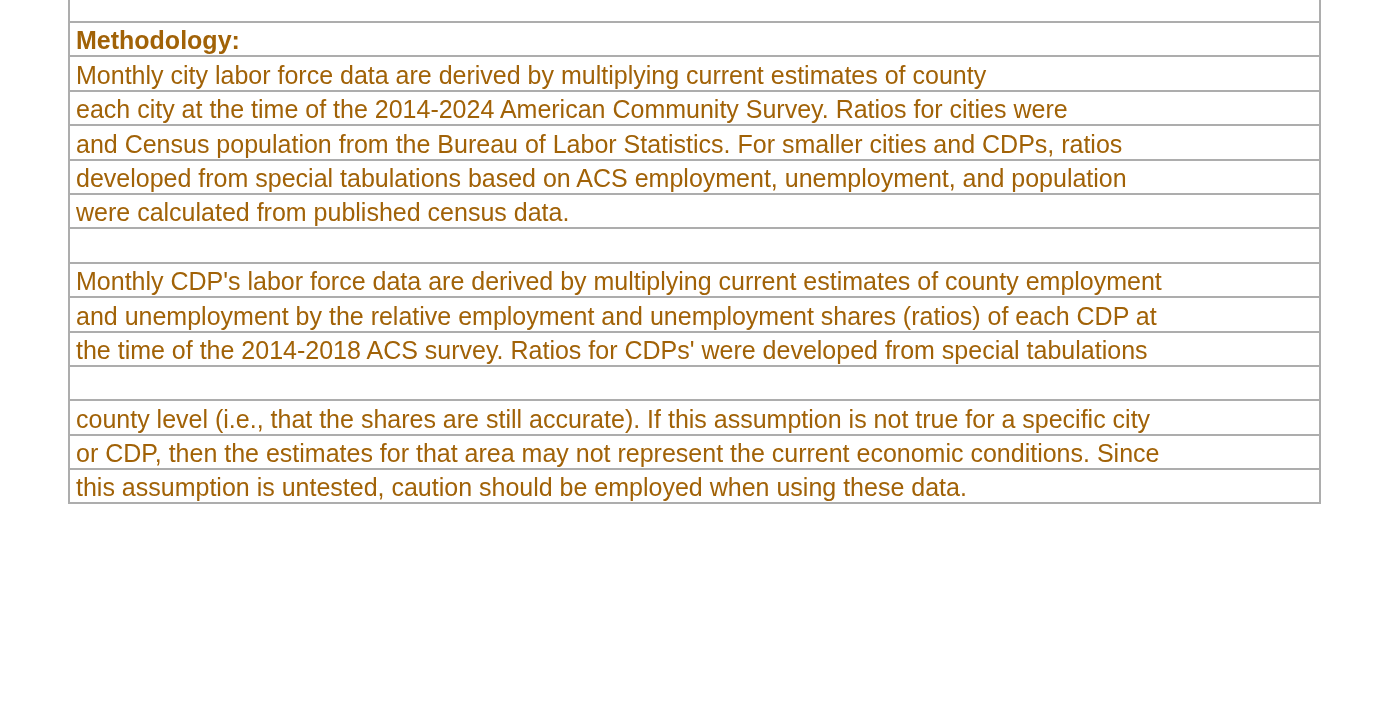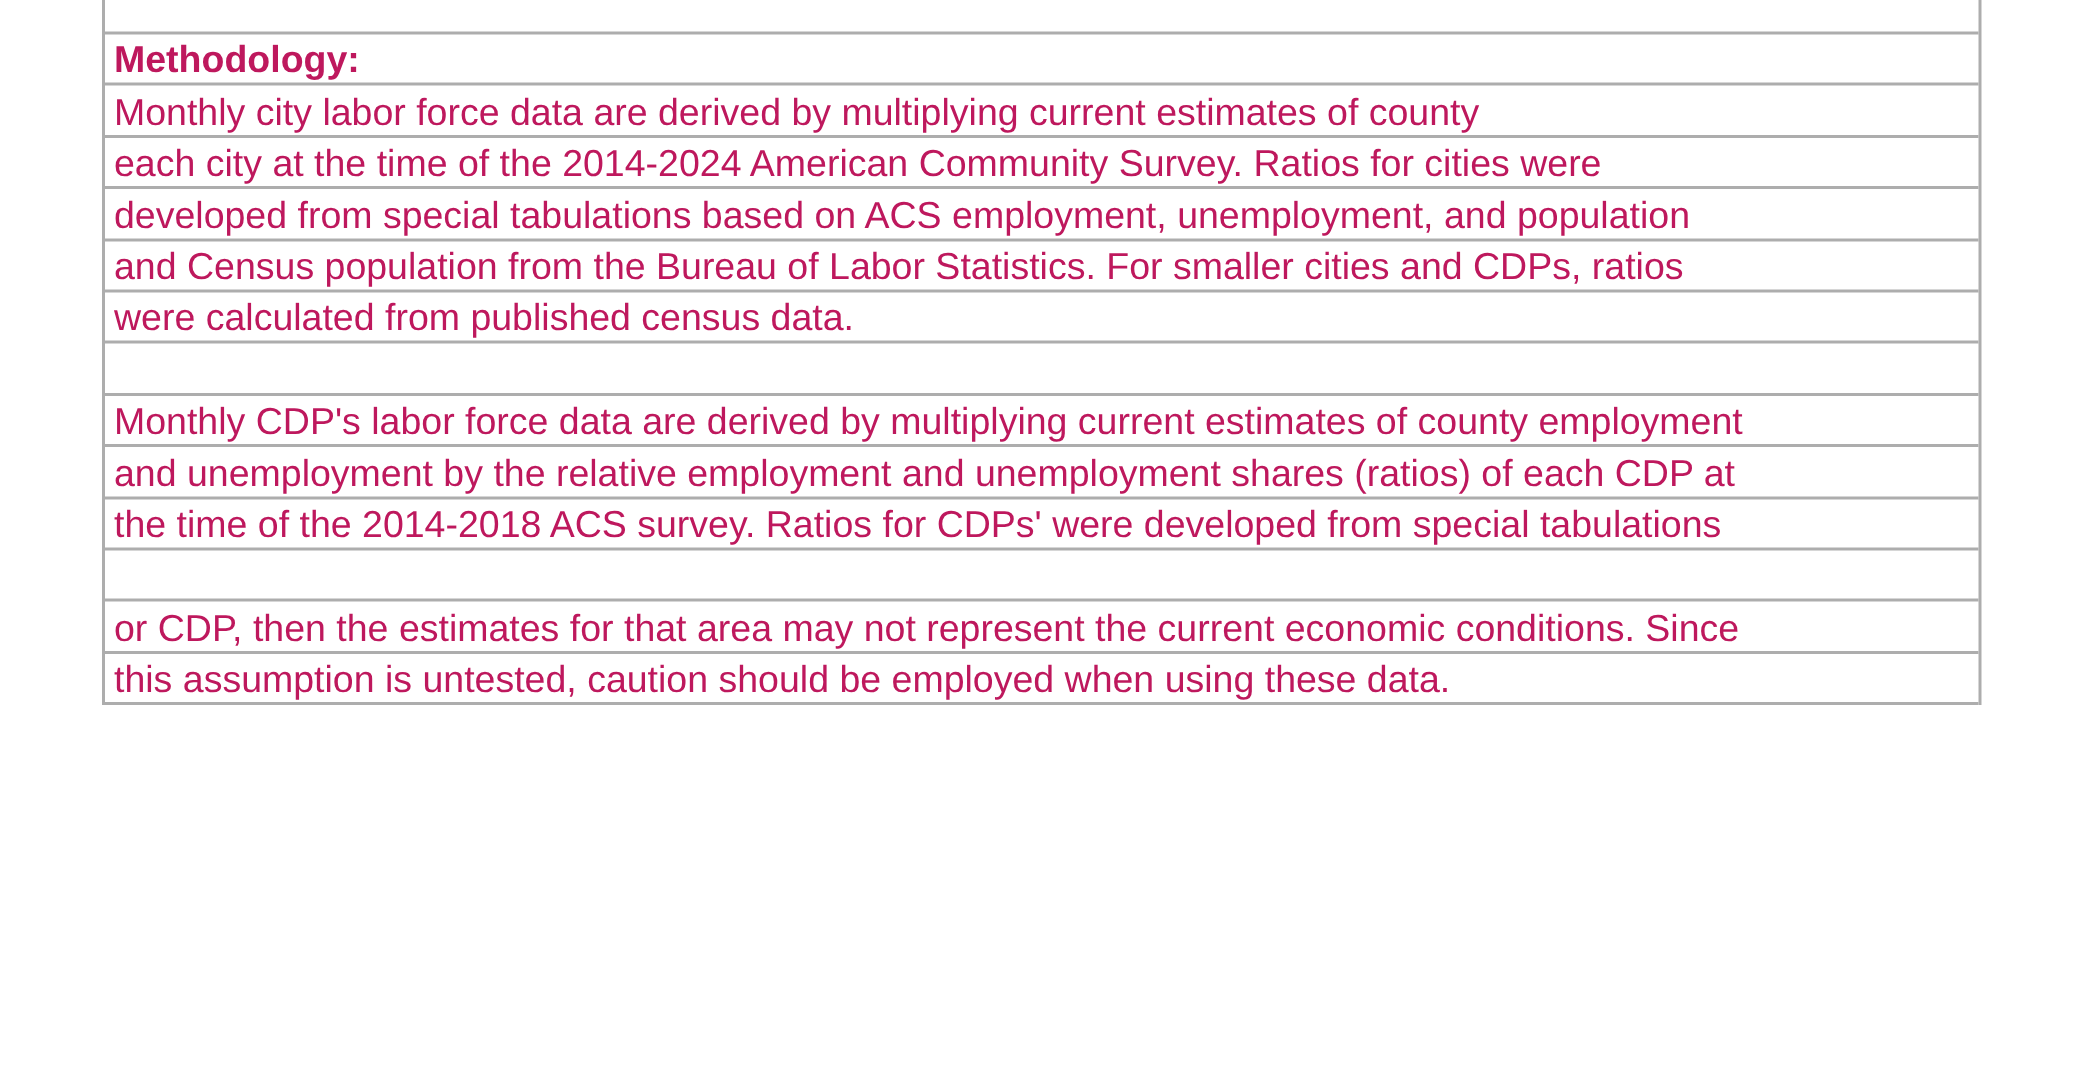--- a/index.html
+++ b/index.html
@@ -29,44 +29,45 @@
   }
   .row {
     box-sizing: border-box;
     height: 34.4px;
     border-bottom: 2px solid #adadad;
     display: flex;
     align-items: flex-end;
     padding: 0 6px 2px 6px;
     font-size: 25px;
     line-height: 1.04;
-    color: #be185d;
+    color: #a16207;
     white-space: nowrap;
     overflow: visible;
   }
   .row.first {
     height: 23px;
   }
   .row.bold {
     font-weight: bold;
   }
 </style>
 </head>
 <body>
 
 <div class="canvas">
   <div class="sheet">
     <div class="row first"></div>
     <div class="row bold">Methodology:</div>
     <div class="row">Monthly city labor force data are derived by multiplying current estimates of county</div>
     <div class="row">each city at the time of the 2014-2024 American Community Survey. Ratios for cities were</div>
+    <div class="row">and Census population from the Bureau of Labor Statistics. For smaller cities and CDPs, ratios</div>
     <div class="row">developed from special tabulations based on ACS employment, unemployment, and population</div>
-    <div class="row">and Census population from the Bureau of Labor Statistics. For smaller cities and CDPs, ratios</div>
     <div class="row">were calculated from published census data.</div>
     <div class="row"></div>
     <div class="row">Monthly CDP's labor force data are derived by multiplying current estimates of county employment</div>
     <div class="row">and unemployment by the relative employment and unemployment shares (ratios) of each CDP at</div>
     <div class="row">the time of the 2014-2018 ACS survey. Ratios for CDPs' were developed from special tabulations</div>
     <div class="row"></div>
+    <div class="row">county level (i.e., that the shares are still accurate). If this assumption is not true for a specific city</div>
     <div class="row">or CDP, then the estimates for that area may not represent the current economic conditions. Since</div>
     <div class="row">this assumption is untested, caution should be employed when using these data.</div>
   </div>
 </div>
 
 </body></html>

